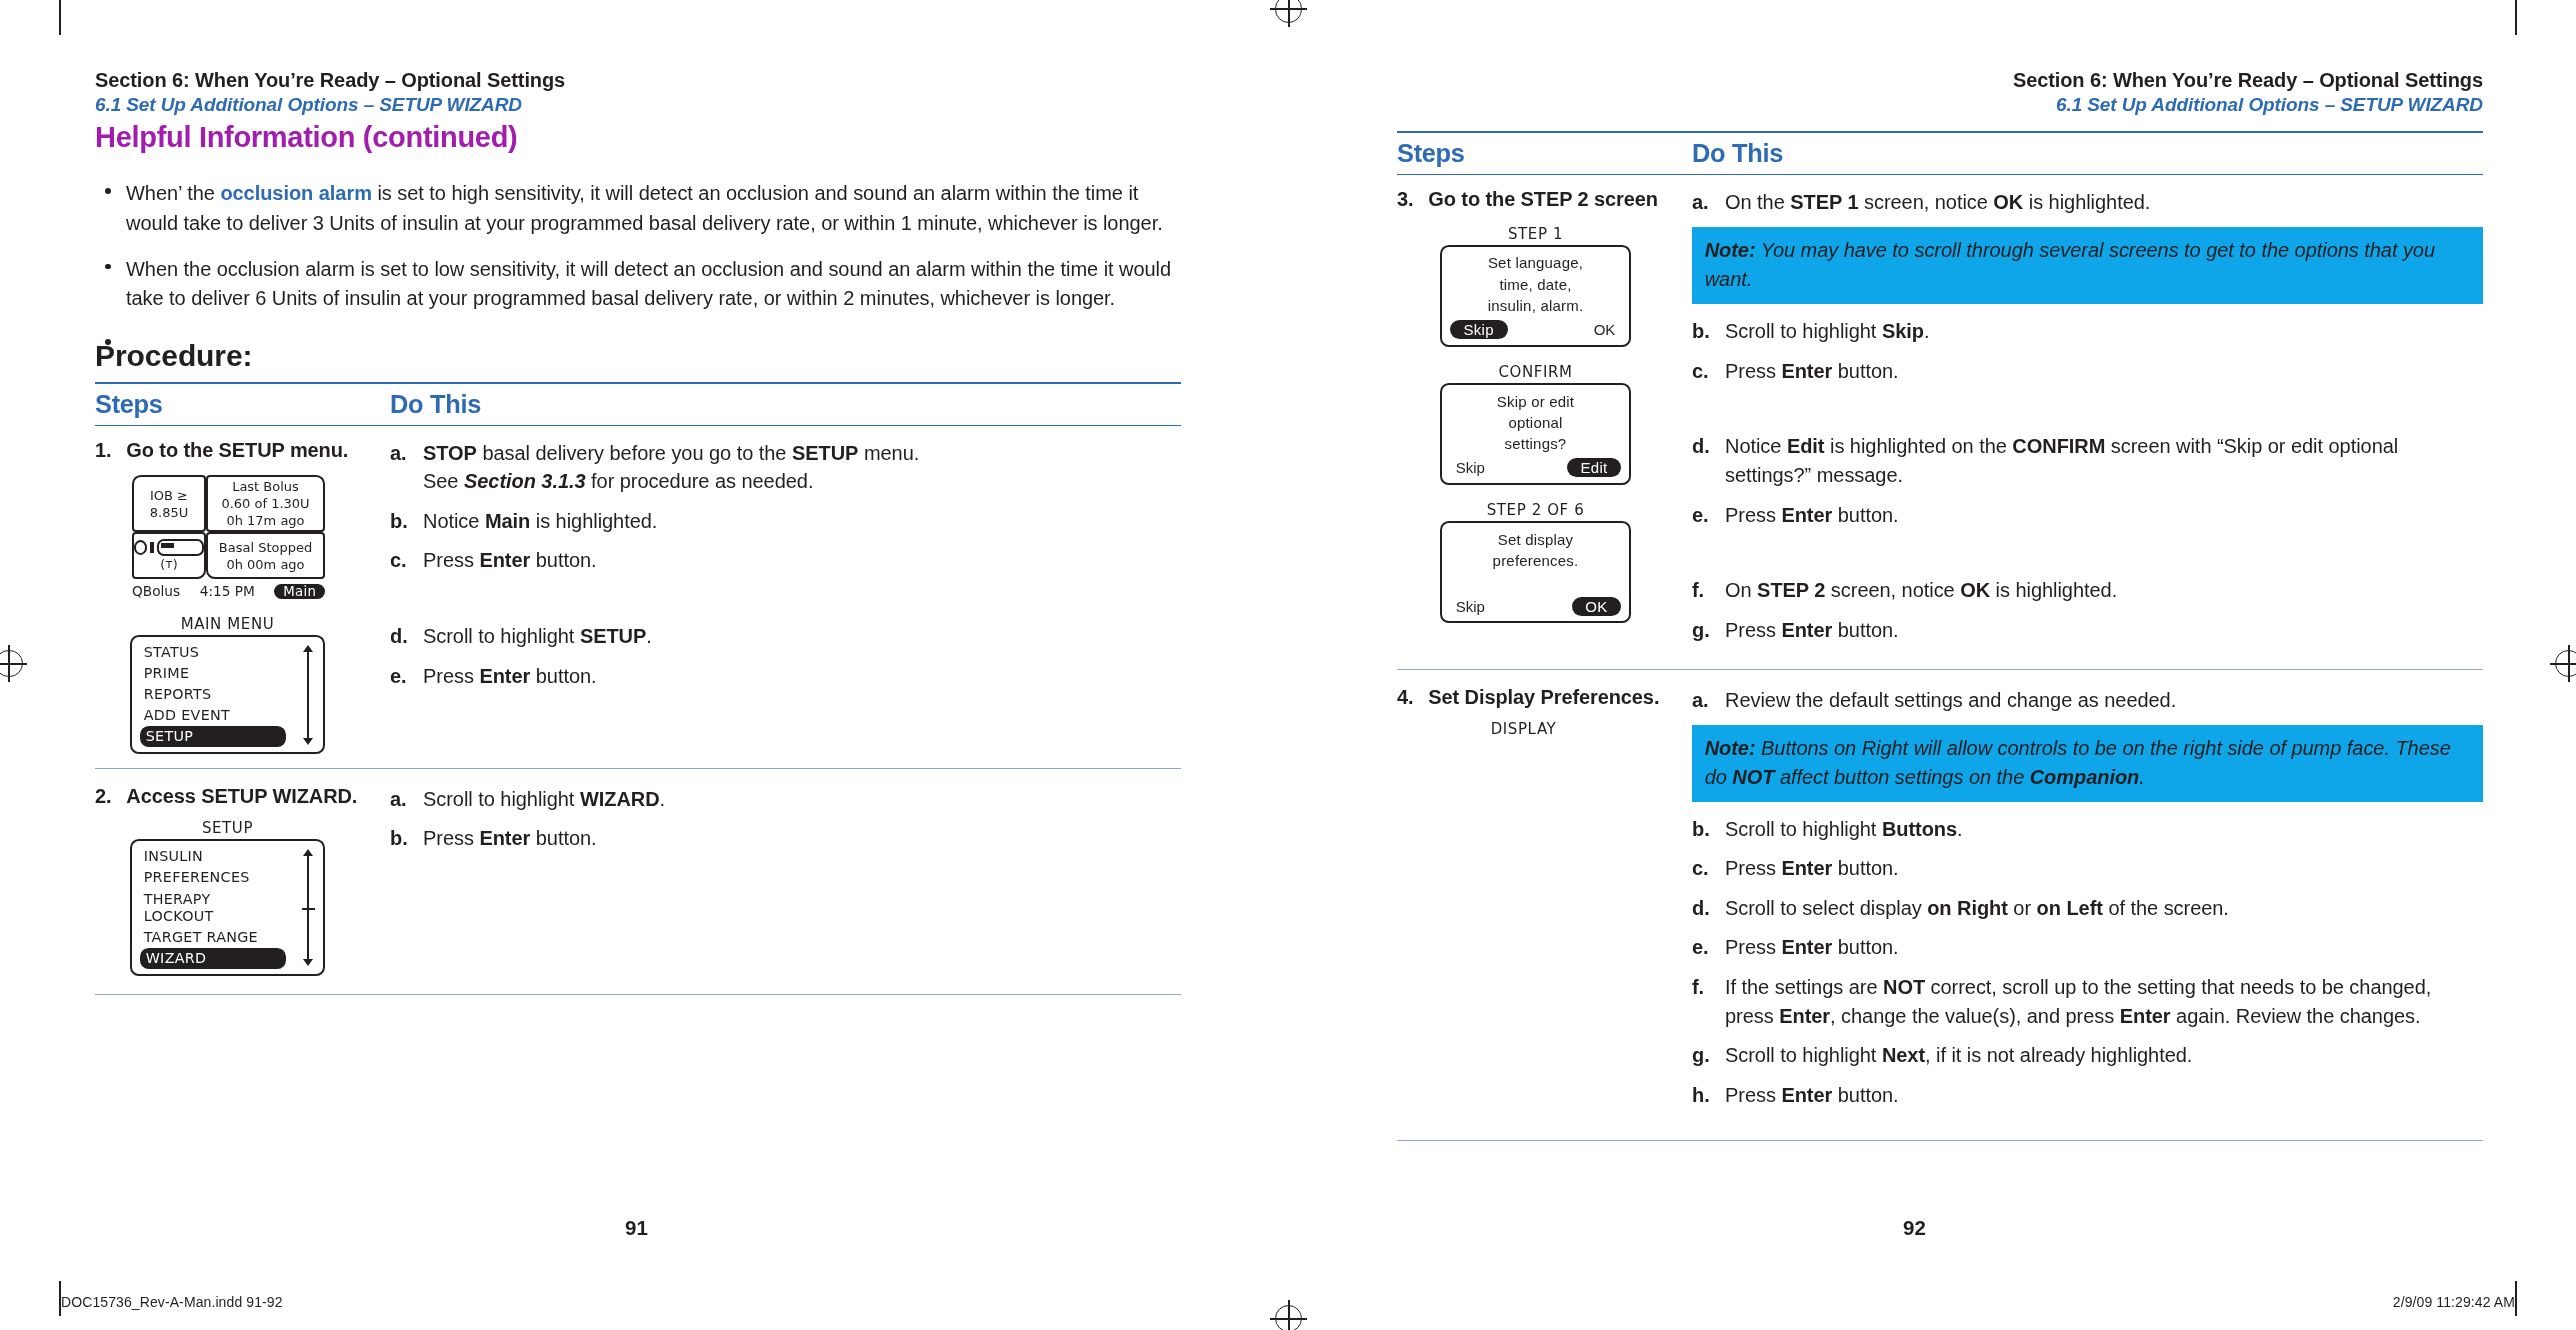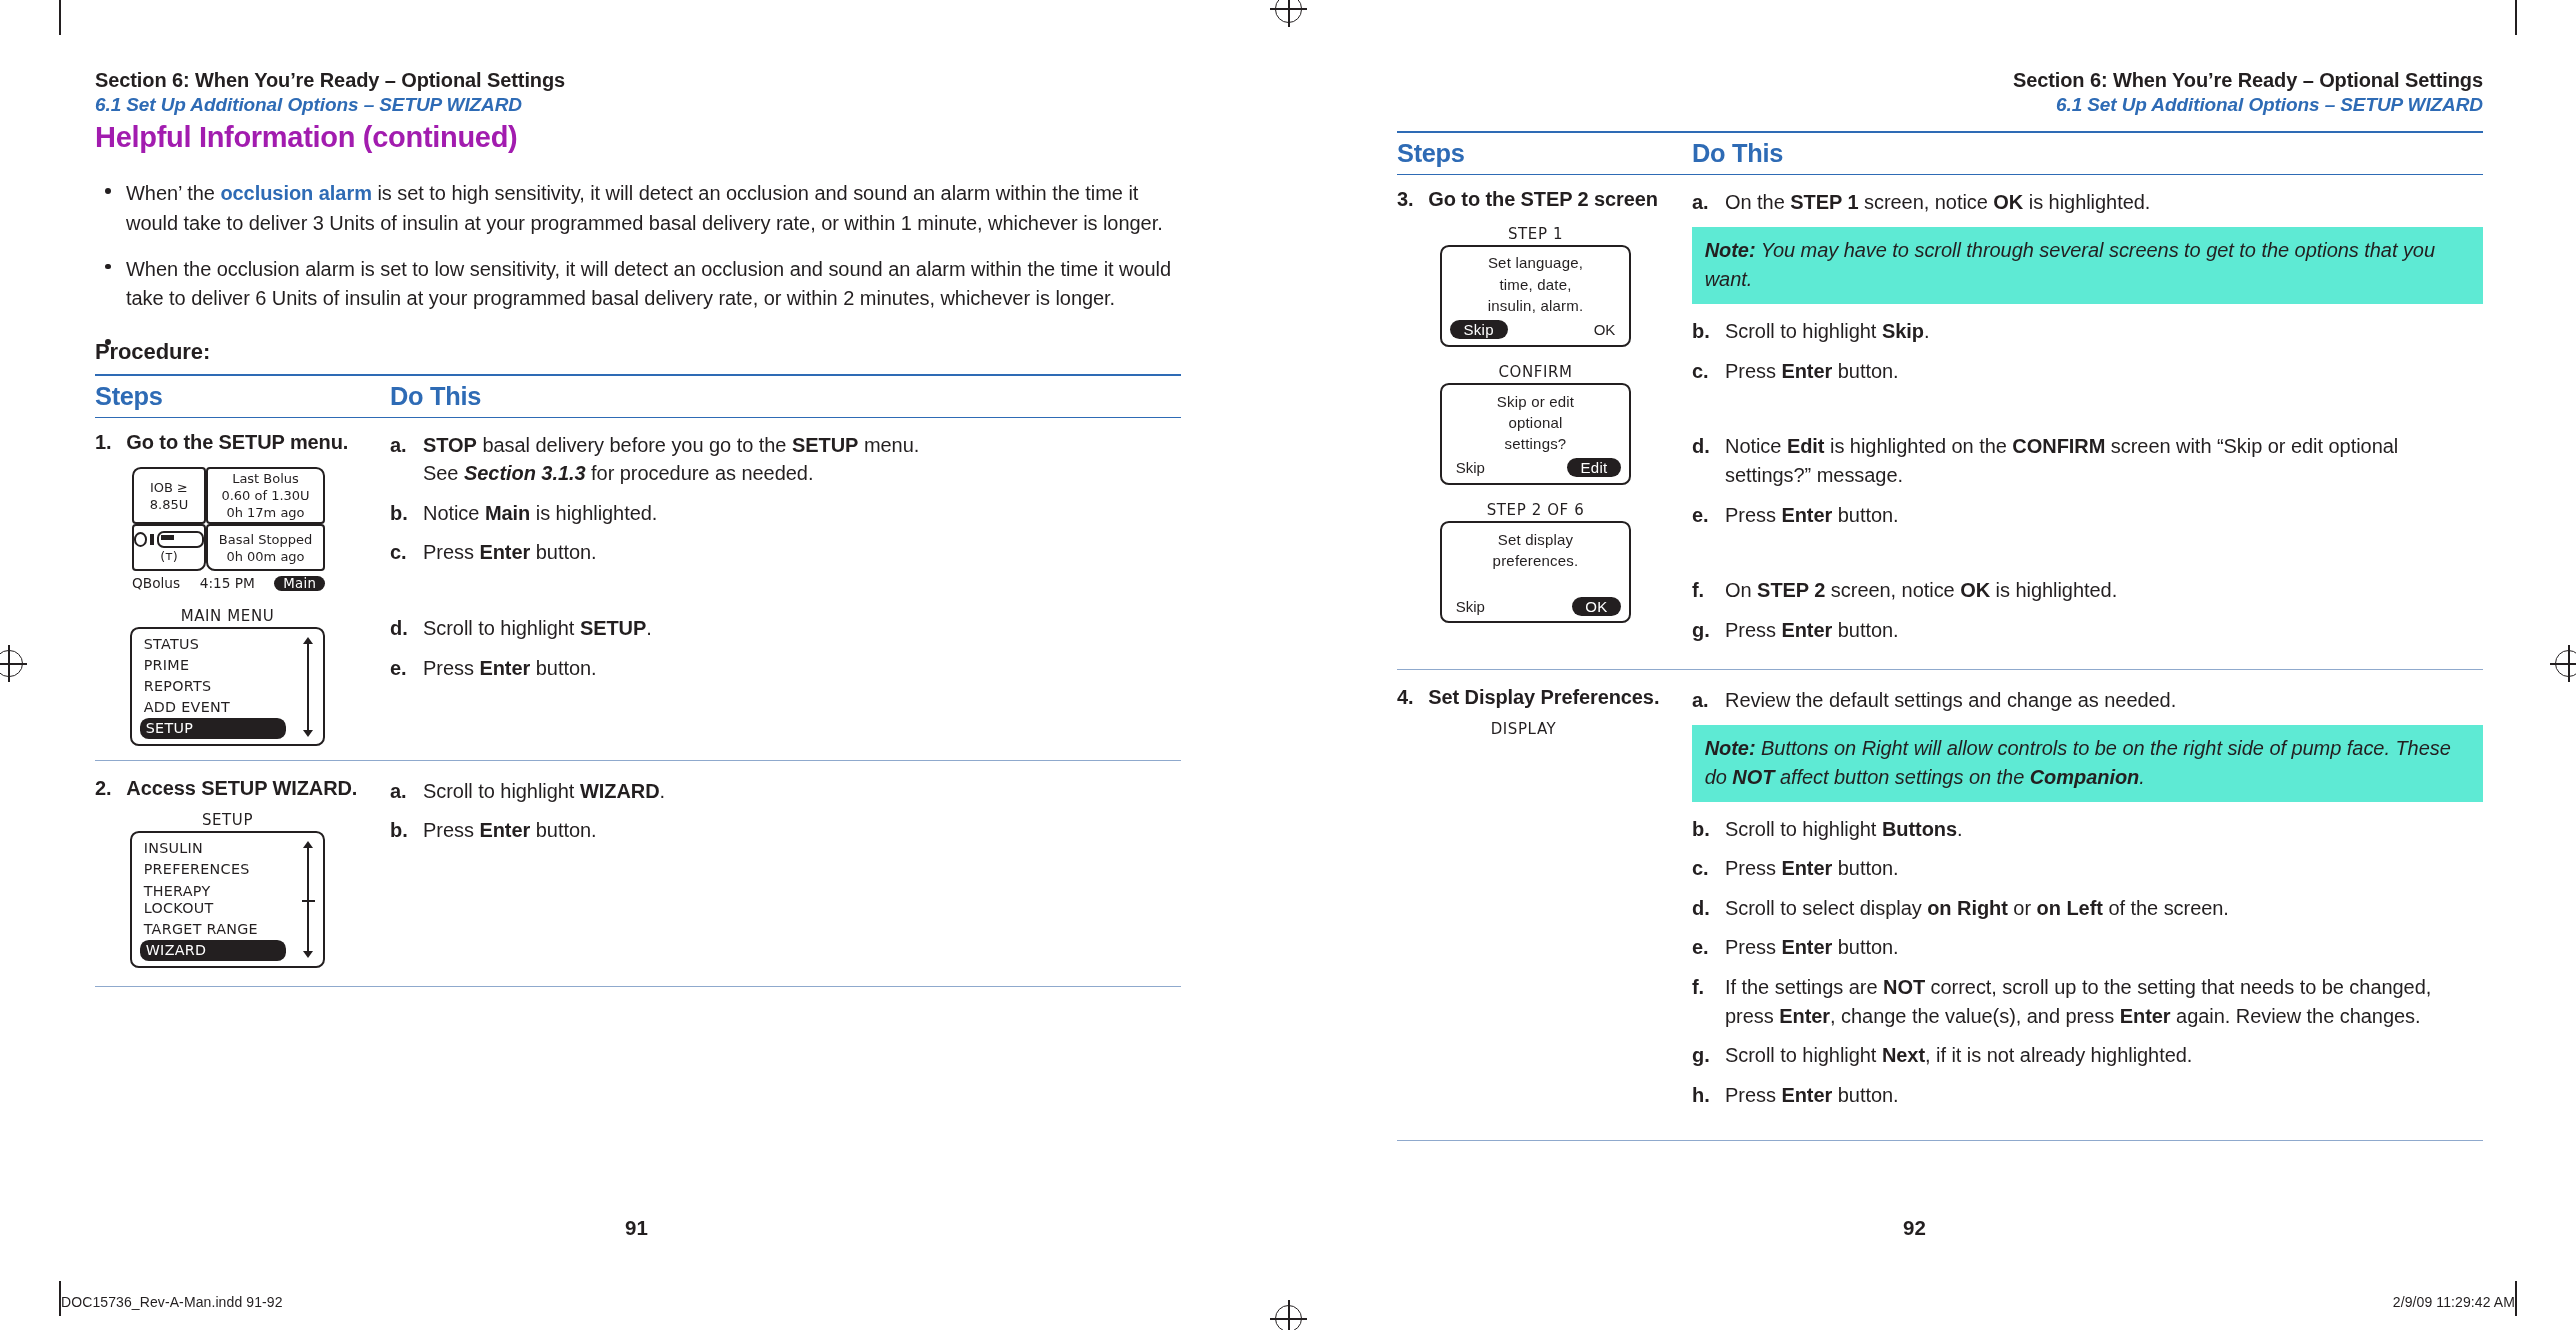--- a/index.html
+++ b/index.html
@@ -101,21 +101,21 @@
     left: 9.8px; top: 8.8px;
     width: 5.9px; height: 5.9px;
     background: #231f20;
     border-radius: 50%;
   }
   .b { font-weight: bold; }
   .blue-b { font-weight: bold; color: #2e6bb5; }
   .bi { font-weight: bold; font-style: italic; }
 
   .procedure-label {
-    font-size: 22px;
+    font-size: 30px;
     font-weight: bold;
     margin-top: 25.4px;
     margin-bottom: 8.8px;
     letter-spacing: -0.1px;
   }
 
   
   .rule-top    { border-top: 2.1px solid #2e6bb5; }
   .rule-bottom { border-bottom: 1.4px solid #2e6bb5; }
   .rule-thin   { border-bottom: 1.2px solid #8fa9cd; }
@@ -163,21 +163,21 @@
   .sub .lbl {
     width: 33px;
     flex: none;
     font-weight: bold;
   }
   .sub .txt { flex: 1; }
   .sub.gap-before-lg { margin-top: 47px; }
 
   
   .note {
-    background: #5eead4;
+    background: #0ea5e9;
     font-size: 20px;
     font-style: italic;
     line-height: 1.44;
     padding: 8.8px 12.7px 10.7px 12.7px;
     margin: 8.8px 0 12.7px 0;
     letter-spacing: -0.05px;
   }
   .note .nb { font-weight: bold; font-style: italic; }
 
   

